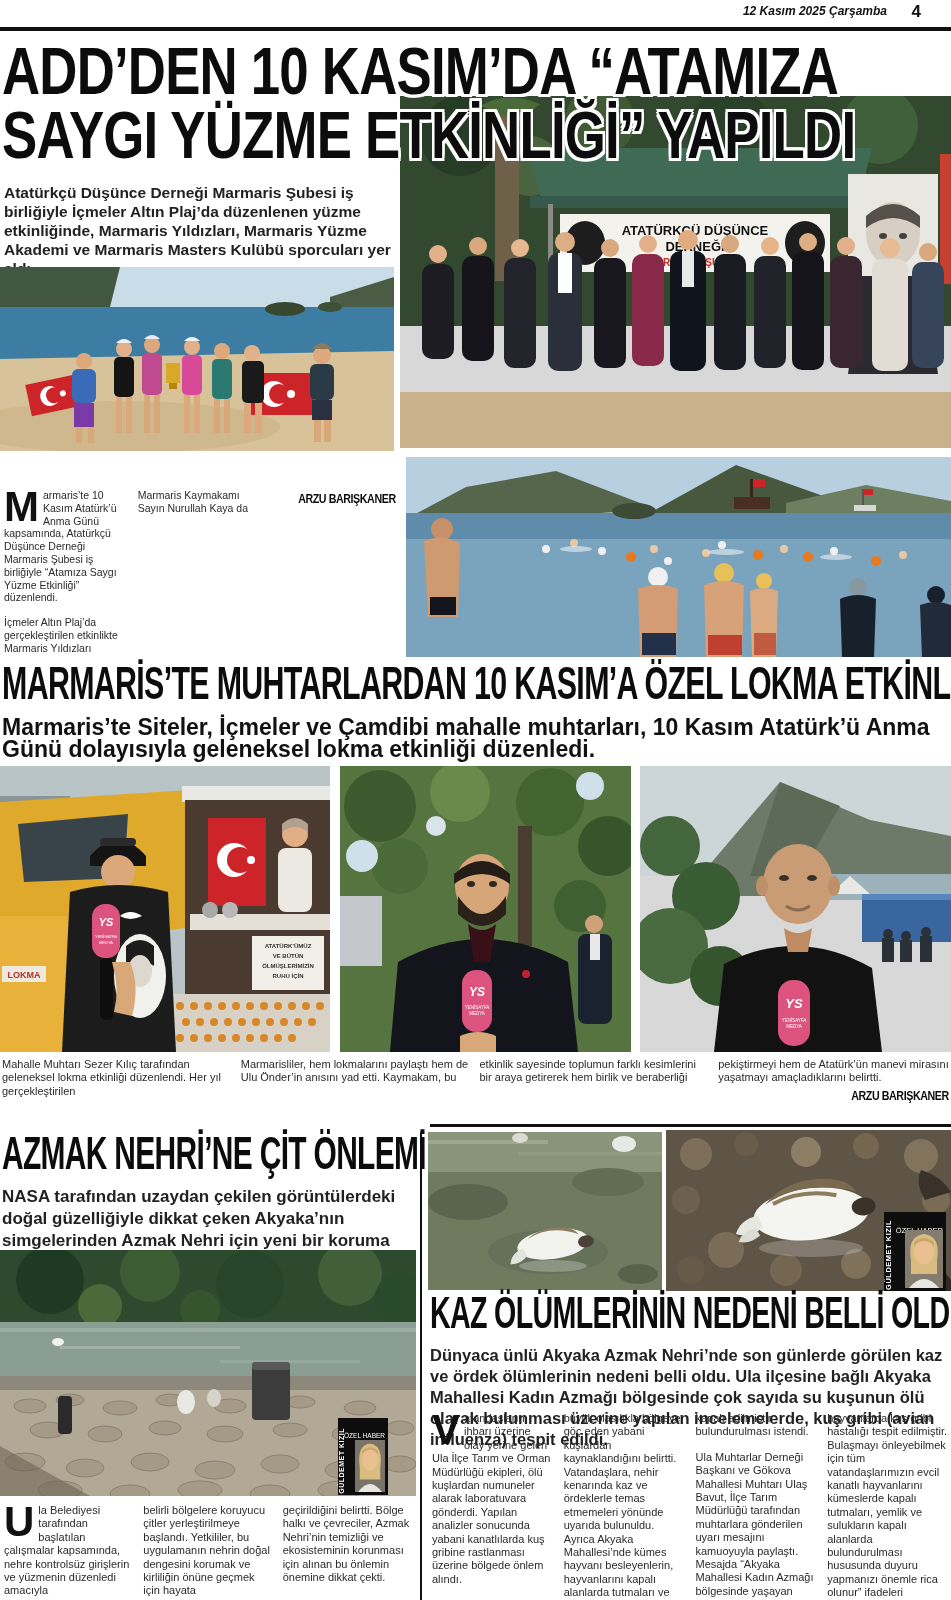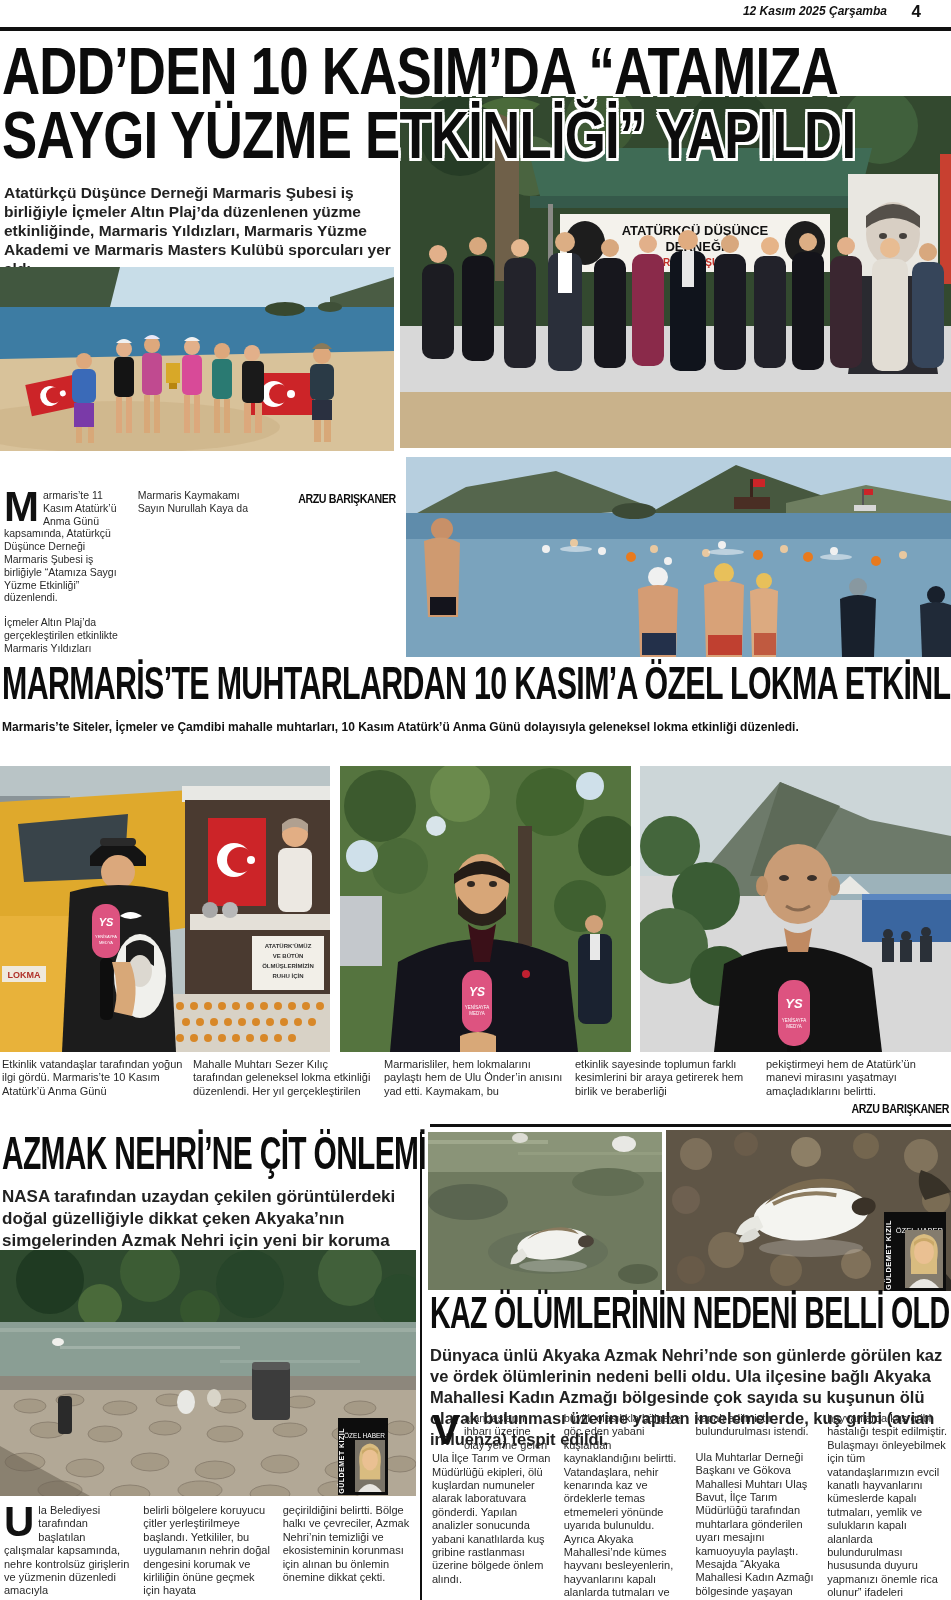--- a/index.html
+++ b/index.html
@@ -10,21 +10,21 @@
   .photo svg{display:block;width:100%;height:100%;}
   
   .hcond{font-weight:700;white-space:nowrap;transform-origin:0 0;letter-spacing:-1px;color:#0c0c0c;line-height:1;}
   .h1line{font-size:66px;transform:scaleX(0.80);z-index:6;
           text-shadow:-3px -3px 0 #fff,3px -3px 0 #fff,-3px 3px 0 #fff,3px 3px 0 #fff,0 -3px 0 #fff,0 3px 0 #fff,-3px 0 0 #fff,3px 0 0 #fff;}
   .h2line{font-size:46px;transform:scaleX(0.66);}
   .h3line{font-size:46px;transform:scaleX(0.65);}
   .h4line{font-size:44px;transform:scaleX(0.65);}
   .lead{font-weight:700;color:#222;}
   .lead1{font-size:15.5px;line-height:19px;}
-  .lead2{font-size:12px;line-height:22px;font-weight:700;color:#111;}
+  .lead2{font-size:23px;line-height:22px;font-weight:700;color:#111;}
   .lead3{font-size:17px;line-height:22px;}
   .lead4{font-size:16.5px;line-height:21px;}
   .cols{display:flex;}
   .col{flex:1;}
   .bodytext{font-size:10.5px;line-height:12.8px;color:#2a2a2a;}
   .captext{font-size:11px;line-height:13.4px;color:#2a2a2a;}
   .p+.p{margin-top:12px;}
   .dc{float:left;font-weight:700;font-size:42px;line-height:34px;margin:1px 4px 0 0;color:#111;}
   .byline{font-weight:700;font-size:13px;color:#0c0c0c;text-align:right;transform:scaleX(0.82);transform-origin:100% 50%;letter-spacing:-0.5px;margin-top:4px;}
   .dateline{font-style:italic;font-weight:700;font-size:12px;color:#111;}
@@ -290,21 +290,21 @@
         <g>
             <circle cx="530" cy="138" r="9" fill="#18202c"></circle>
             <path d="M514,148 Q530,142 545,148 L545,200 L516,200 Z" fill="#202a38"></path>
           </g>
       </g>
     </svg>
   </div>
 
   <div class="abs cols bodytext" style="left:4px;top:489px;width:392px;gap:9px;">
     <div class="col">
-      <div class="p"><span class="dc">M</span><span>armaris’te 11 Kasım Atatürk’ü Anma Günü kapsamında, Atatürkçü Düşünce Derneği Marmaris Şubesi iş birliğiyle “Atamıza Saygı Yüzme Etkinliği” düzenlendi.</span></div>
+      <div class="p"><span class="dc">M</span><span>armaris’te 10 Kasım Atatürk’ü Anma Günü kapsamında, Atatürkçü Düşünce Derneği Marmaris Şubesi iş birliğiyle “Atamıza Saygı Yüzme Etkinliği” düzenlendi.</span></div>
       <div class="p">İçmeler Altın Plaj’da gerçekleştirilen etkinlikte Marmaris Yıldızları</div>
     </div>
     <div class="col">
       <div class="p">Marmaris Kaymakamı Sayın Nurullah Kaya da</div>
     </div>
     <div class="col">
       <div class="byline">ARZU BARIŞKANER</div>
     </div>
   </div>
 
@@ -463,21 +463,20 @@
         <rect x="138" y="214" width="32" height="66" rx="15" fill="#dd5380"></rect>
         <text x="154" y="242" text-anchor="middle" font-size="13" font-style="italic" font-weight="bold" fill="#fff">YS</text>
         <text x="154" y="256" text-anchor="middle" font-size="4.5" fill="#fff">YENİSAYFA</text>
         <text x="154" y="262" text-anchor="middle" font-size="4.5" fill="#fff">MEDYA</text>
         <rect x="147" y="280" width="14" height="6" fill="#0e0e0e"></rect>
       </g>
     </svg>
   </div>
 
   <div class="abs cols captext" style="left:2px;top:1058px;width:947px;gap:8px;">
-    <div class="col">Etkinlik vatandaşlar tarafından yoğun ilgi gördü. Marmaris’te 10 Kasım Atatürk’ü Anma Günü</div>
     <div class="col">Mahalle Muhtarı Sezer Kılıç tarafından geleneksel lokma etkinliği düzenlendi. Her yıl gerçekleştirilen</div>
     <div class="col">Marmarisliler, hem lokmalarını paylaştı hem de Ulu Önder’in anısını yad etti. Kaymakam, bu</div>
     <div class="col">etkinlik sayesinde toplumun farklı kesimlerini bir araya getirerek hem birlik ve beraberliği</div>
     <div class="col">
       <span>pekiştirmeyi hem de Atatürk’ün manevi mirasını yaşatmayı amaçladıklarını belirtti.</span>
       <div class="byline">ARZU BARIŞKANER</div>
     </div>
   </div>
 
   <div class="abs rule" style="left:430px;top:1124px;width:521px;height:3px;"></div>

